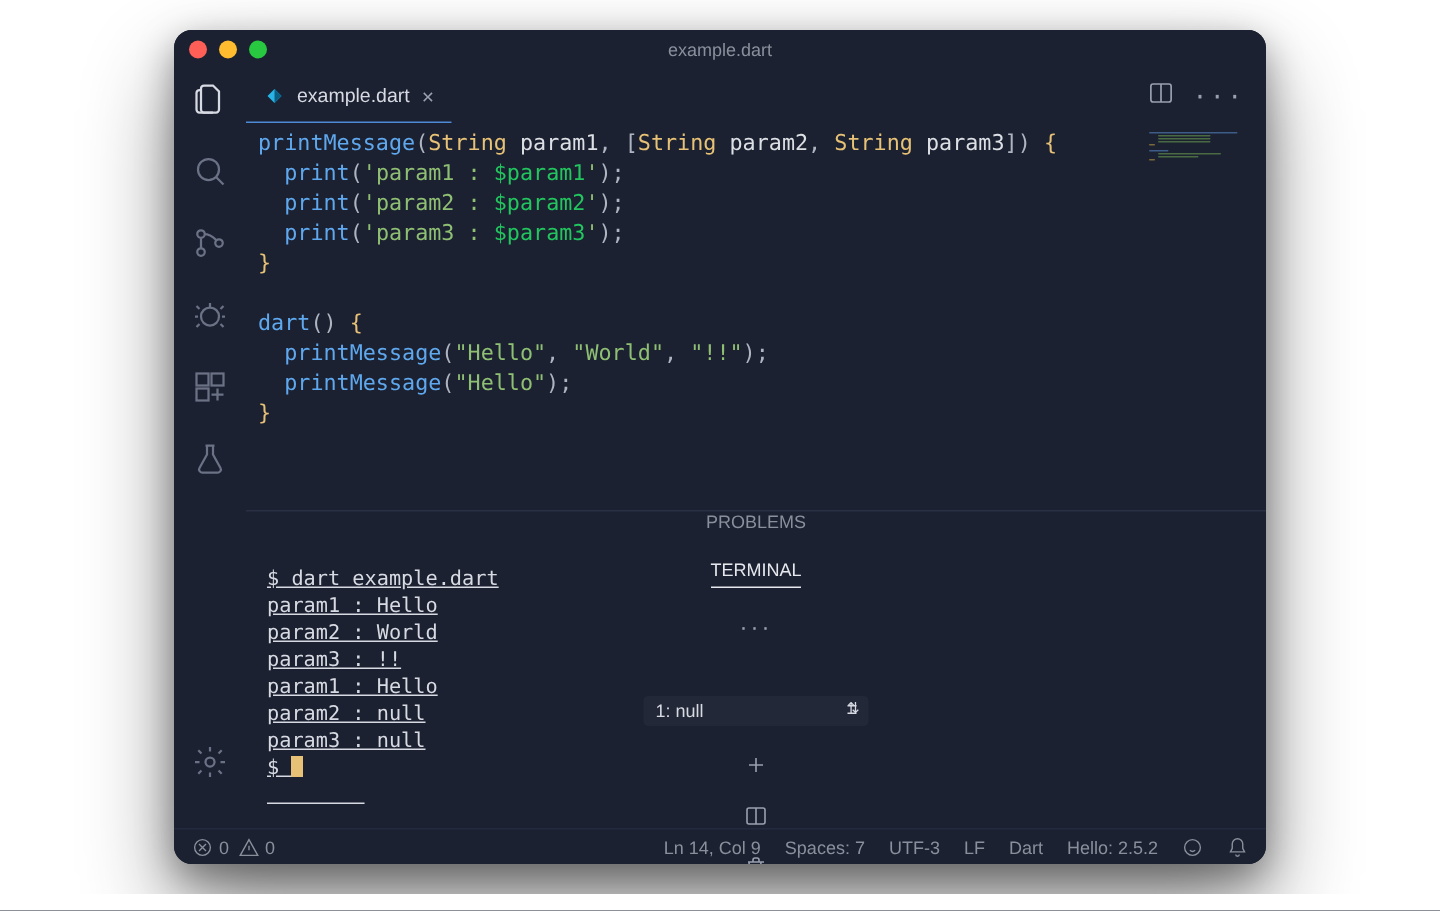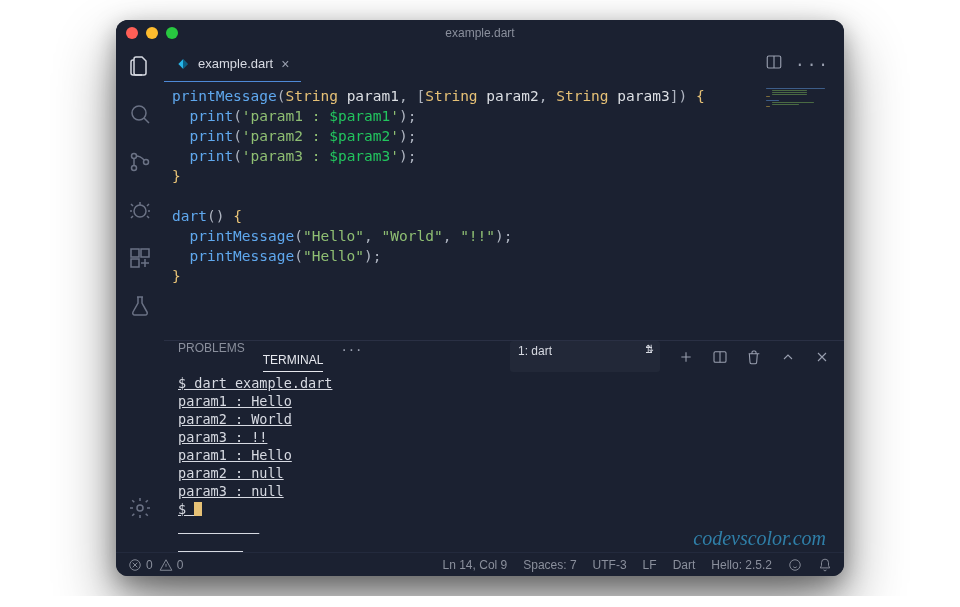--- a/index.html
+++ b/index.html
@@ -84,25 +84,25 @@
   .fn{color:#5fa8ee;margin-top:29px;} .ty{color:#e6c176;} .pm{color:#dcdfe4;}
   .pn{color:#aeb4c0;} .br{color:#e6c176;} .st{color:#8fbf73;}
   .iv{color:#22c55e;}
   
   .panel {
     border-top:1px solid #2a3044;
     display:flex; flex-direction:column;
     height:212px;
   }
   .panel-tabs {
-    display:flex; gap:18px;
+    display:flex; align-items:center; gap:18px;
     height:34px; padding:0 14px;
-    font:12px -apple-system,sans-serif; color:#8a8f9c;
-  }
-  .panel-tabs .ptab.active { color:#e6e8ee; border-bottom:1px solid #e6e8ee; padding-bottom:4px;margin-top:12px;}
+    font:12px -apple-system,sans-serif; color:#8a8f9c;flex-direction:column;
+  }
+  .panel-tabs .ptab.active { color:#e6e8ee; border-bottom:1px solid #e6e8ee; padding-bottom:4px;}
   .panel-tabs .grow{flex:1;}
   .panel-tabs .sel {
     background:#222838; color:#d7dae2;
     font:12px -apple-system,sans-serif;
     padding:3px 24px 3px 8px; border-radius:3px;
     position:relative; min-width:150px;
   }
   .panel-tabs .sel::after{
     content:""; position:absolute; right:6px; top:4px;
     width:10px; height:10px;
@@ -252,21 +252,21 @@
         </div>
       </div>
 
       <div class="panel">
         <div class="panel-tabs">
           <span class="ptab">PROBLEMS</span>
           <span class="ptab active">TERMINAL</span>
           <span class="dots">···</span>
           <div class="grow"></div>
           <div class="sel">
-            <span>1: dart</span><span class="chev">⇅</span>
+            <span>1: null</span><span class="chev">⇅</span>
           </div>
           <span class="picon">
               <svg viewBox="0 0 24 24">
                 <path d="M12 5v14M5 12h14"></path>
               </svg>
             </span>
           <span class="picon">
               <svg viewBox="0 0 24 24">
                 <rect x="3" y="4" width="18" height="16" rx="2"></rect>
                 <path d="M12 4v16"></path>
@@ -289,21 +289,20 @@
             </span>
         </div>
         <div class="term"><span>$ dart example.dart</span>
 <span>param1 : Hello</span>
 <span>param2 : World</span>
 <span>param3 : !!</span>
 <span>param1 : Hello</span>
 <span>param2 : null</span>
 <span>param3 : null</span>
 <span>$ </span><span class="cursor"></span>
-          <div class="watermark">codevscolor.com</div>
         </div>
       </div>
     </div>
   </div>
 
   <div class="status">
     <span class="sbtn">
       <svg viewBox="0 0 24 24">
           <circle cx="12" cy="12" r="9"></circle>
           <path d="M8 8l8 8M16 8l-8 8"></path>

